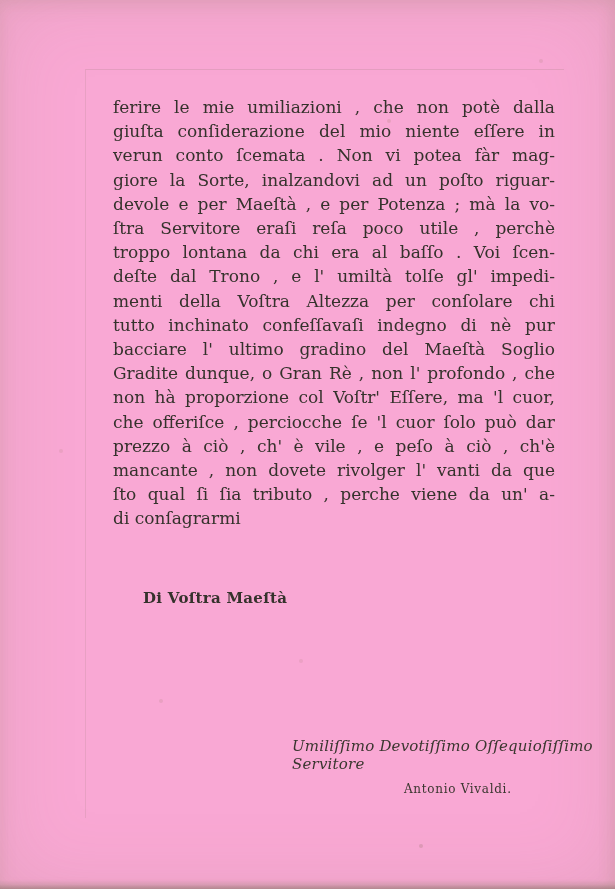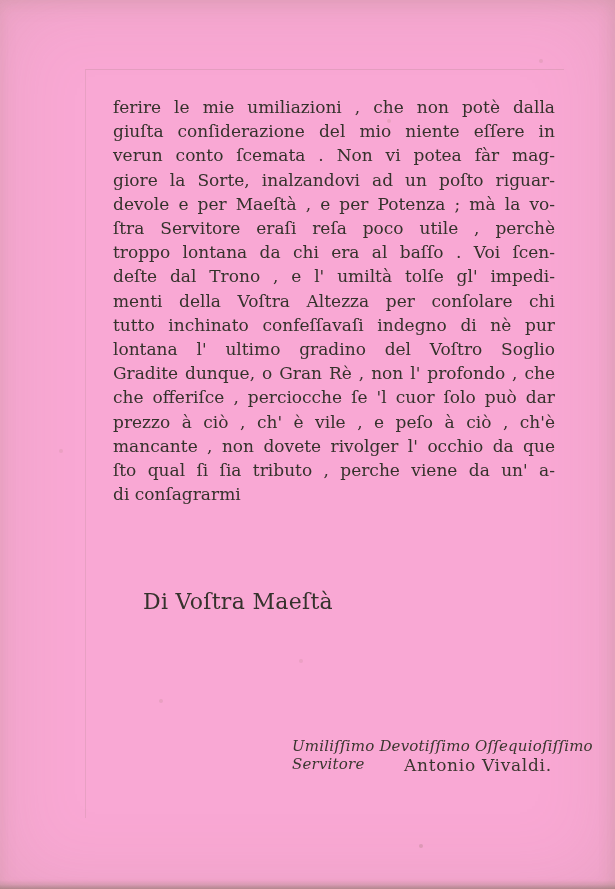--- a/index.html
+++ b/index.html
@@ -36,36 +36,37 @@
     text-align: justify;
     text-align-last: justify;
   }
   .text-line.last {
     text-align: center;
     text-align-last: left;
   }
   .salutation {
     position: absolute;
     left: 143px; top: 589px;
-    font-size: 22px;
+    font-size: 15px;
     color: #35322c;
     letter-spacing: 0.3px;
+    font-weight: bold;
   }
   .sig-title {
     position: absolute;
     left: 292px; top: 737px;
     font-style: italic;
     font-size: 15px;
     color: #3a362f;
     letter-spacing: 0.2px;
   }
   .sig-name {
     position: absolute;
-    left: 404px; top: 755px;
-    font-size: 17px;
+    left: 404px; top: 782px;
+    font-size: 12px;
     color: #3a362f;
     letter-spacing: 0.7px;
   }
   .bottom-edge {
     position: absolute;
     left: 0; bottom: 0;
     width: 100%; height: 9px;
     background: linear-gradient(to bottom,
       rgba(130, 120, 95, 0) 0%,
       rgba(130, 120, 95, 0.18) 50%,
@@ -100,25 +101,26 @@
     <div class="text-line">ferire le mie umiliazioni , che non potè dalla</div>
     <div class="text-line">giuſta conſiderazione del mio niente eſſere in</div>
     <div class="text-line">verun conto ſcemata . Non vi potea fàr mag-</div>
     <div class="text-line">giore la Sorte, inalzandovi ad un poſto riguar-</div>
     <div class="text-line">devole e per Maeſtà , e per Potenza ; mà la vo-</div>
     <div class="text-line">ſtra Servitore eraſi reſa poco utile , perchè</div>
     <div class="text-line">troppo lontana da chi era al baſſo . Voi ſcen-</div>
     <div class="text-line">deſte dal Trono , e l' umiltà tolſe gl' impedi-</div>
     <div class="text-line">menti della Voſtra Altezza per conſolare chi</div>
     <div class="text-line">tutto inchinato confeſſavaſi indegno di nè pur</div>
-    <div class="text-line">lontana l' ultimo gradino del Voſtro Soglio</div>
+    <div class="text-line">bacciare l' ultimo gradino del Maeſtà Soglio</div>
     <div class="text-line">Gradite dunque, o Gran Rè , non l' profondo , che</div>
+    <div class="text-line">non hà proporzione col Voſtr' Eſſere, ma 'l cuor,</div>
     <div class="text-line">che offeriſce , perciocche ſe 'l cuor ſolo può dar</div>
     <div class="text-line">prezzo à ciò , ch' è vile , e peſo à ciò , ch'è</div>
-    <div class="text-line">mancante , non dovete rivolger l' occhio da que</div>
+    <div class="text-line">mancante , non dovete rivolger l' vanti da que</div>
     <div class="text-line">ſto qual ſi ſia tributo , perche viene da un' a-</div>
     <div class="text-line last">di conſagrarmi</div>
   </div>
 
   <div class="salutation">Di Voſtra Maeſtà</div>
 
   <div class="sig-title">Umiliſſimo Devotiſſimo Oſſequioſiſſimo Servitore</div>
   <div class="sig-name">Antonio Vivaldi.</div>
 
   <div class="bottom-edge"></div>

